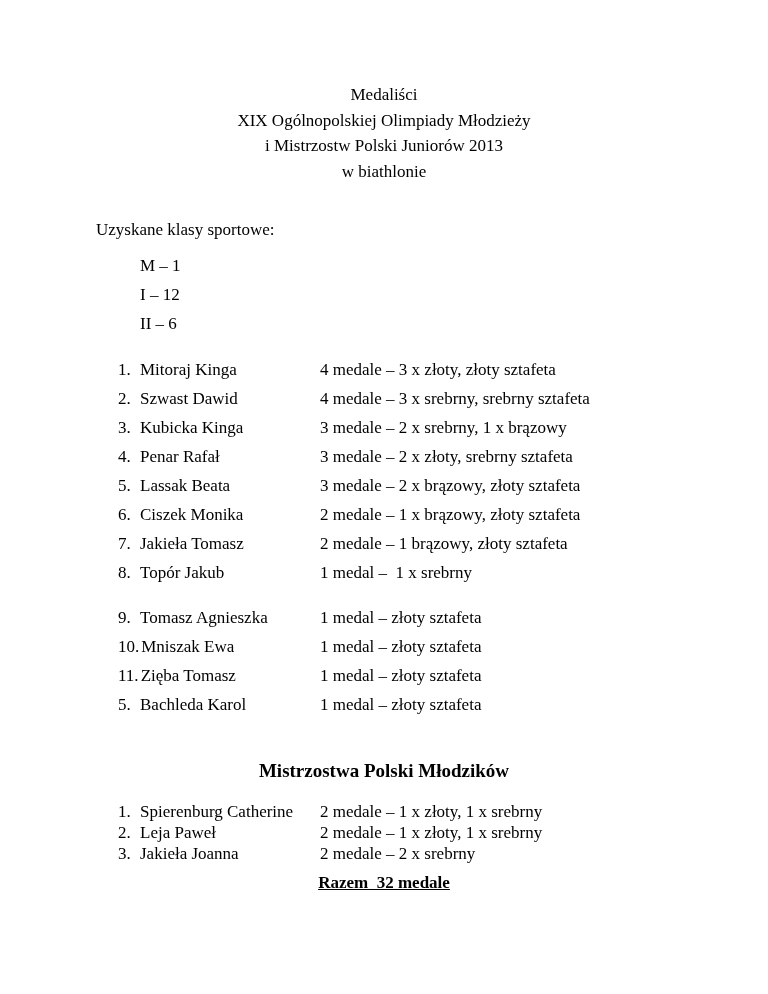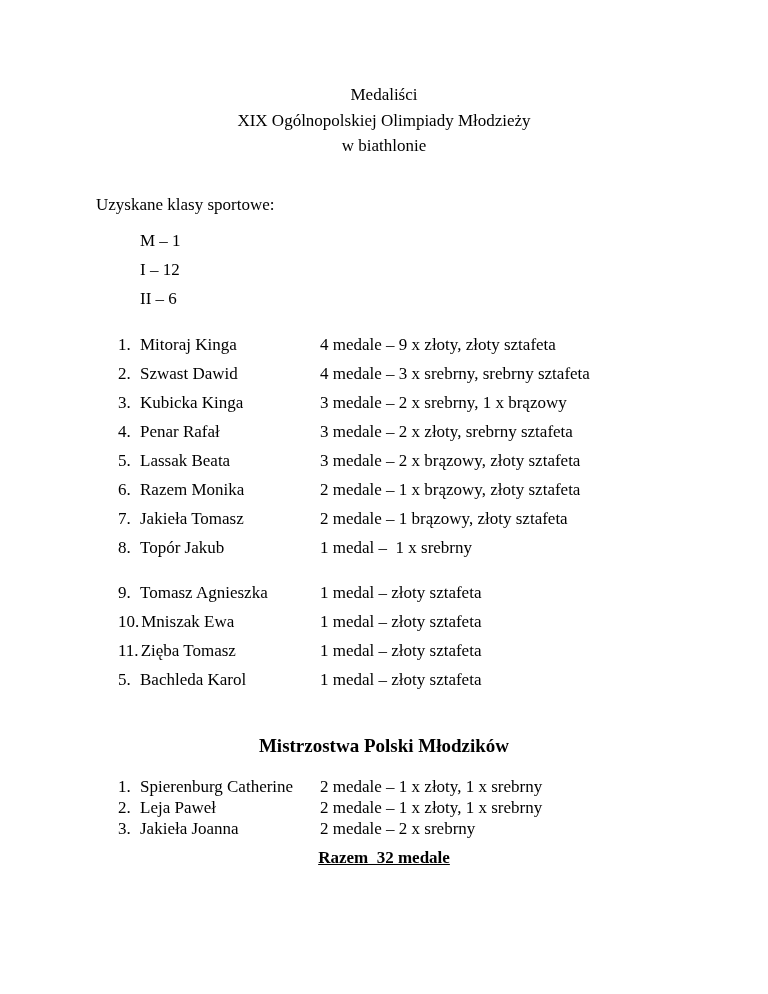--- a/index.html
+++ b/index.html
@@ -81,37 +81,38 @@
   }
 </style>
 </head>
 <body>
 
 <div class="page">
 
   <header class="doc-title">
     <div class="title-line">Medaliści</div>
     <div class="title-line">XIX Ogólnopolskiej Olimpiady Młodzieży</div>
+    <div class="title-line">i Mistrzostw Polski Juniorów 2013</div>
     <div class="title-line">w biathlonie</div>
   </header>
 
   <div class="classes-label">Uzyskane klasy sportowe:</div>
 
   <div class="classes">
     <div class="class-item">M – 1</div>
     <div class="class-item">I – 12</div>
     <div class="class-item">II – 6</div>
   </div>
 
   <div class="list list1">
 
     <div class="m-row">
       <span class="m-num">1.</span>
       <span class="m-name">Mitoraj Kinga</span>
-      <span class="m-result">4 medale – 9 x złoty, złoty sztafeta</span>
+      <span class="m-result">4 medale – 3 x złoty, złoty sztafeta</span>
     </div>
     <div class="m-row">
       <span class="m-num">2.</span>
       <span class="m-name">Szwast Dawid</span>
       <span class="m-result">4 medale – 3 x srebrny, srebrny sztafeta</span>
     </div>
     <div class="m-row">
       <span class="m-num">3.</span>
       <span class="m-name">Kubicka Kinga</span>
       <span class="m-result">3 medale – 2 x srebrny, 1 x brązowy</span>
@@ -121,21 +122,21 @@
       <span class="m-name">Penar Rafał</span>
       <span class="m-result">3 medale – 2 x złoty, srebrny sztafeta</span>
     </div>
     <div class="m-row">
       <span class="m-num">5.</span>
       <span class="m-name">Lassak Beata</span>
       <span class="m-result">3 medale – 2 x brązowy, złoty sztafeta</span>
     </div>
     <div class="m-row">
       <span class="m-num">6.</span>
-      <span class="m-name">Razem Monika</span>
+      <span class="m-name">Ciszek Monika</span>
       <span class="m-result">2 medale – 1 x brązowy, złoty sztafeta</span>
     </div>
     <div class="m-row">
       <span class="m-num">7.</span>
       <span class="m-name">Jakieła Tomasz</span>
       <span class="m-result">2 medale – 1 brązowy, złoty sztafeta</span>
     </div>
     <div class="m-row">
       <span class="m-num">8.</span>
       <span class="m-name">Topór Jakub</span>

